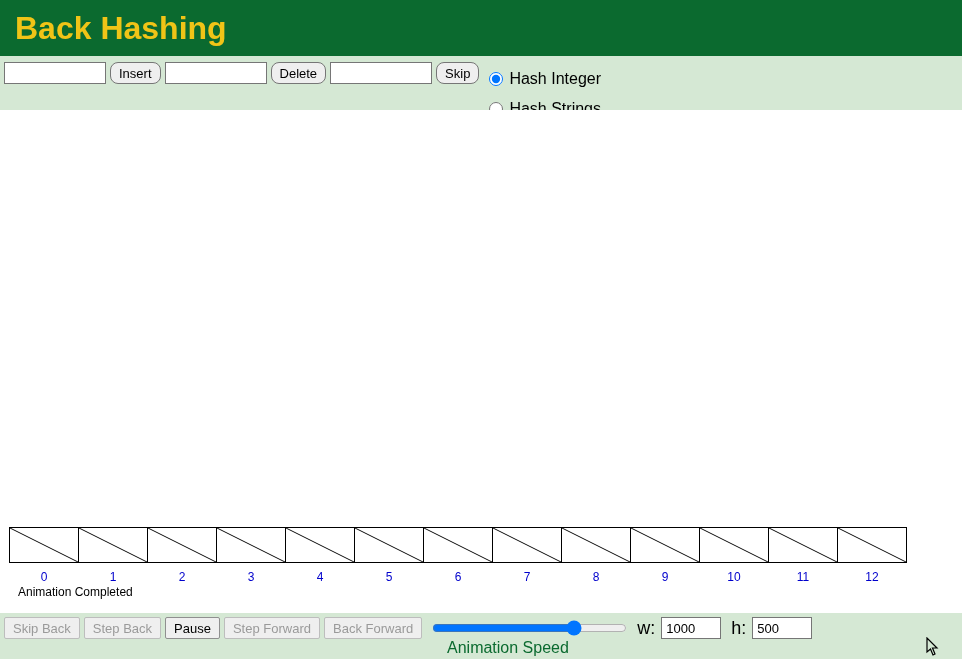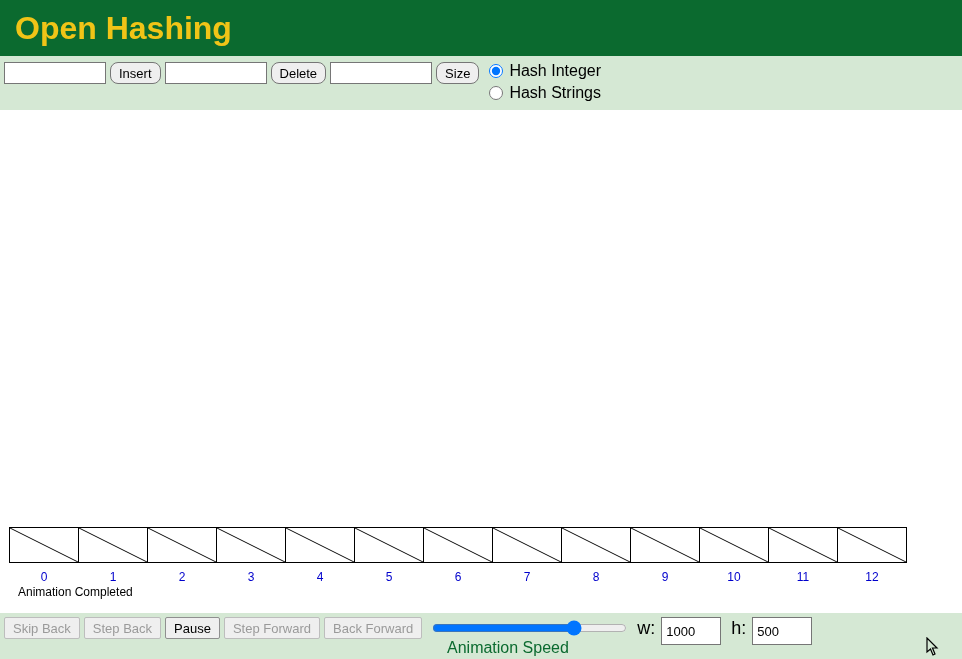--- a/index.html
+++ b/index.html
@@ -56,20 +56,21 @@
       display: flex;
       flex-direction: column;
       gap: 4px;
       margin-left: 6px;
       font-size: 16px;
     }
     .radio-group label {
       display: flex;
       align-items: center;
       gap: 6px;
+      margin-top: 8px;
     }
     .radio-group input[type="radio"] {
       width: 14px;
       height: 14px;
     }
     .canvas-area {
       background: #fff;
       height: 503px;
       position: relative;
     }
@@ -150,21 +151,21 @@
       width: 100%;
     }
     .dim-label {
       font-size: 18px;
       color: #000;
       margin-left: 6px;
       margin-right: 2px;
       line-height: 22px;
     }
     .footer input[type="text"] {
-      height: 28px;
+      height: 22px;
       width: 60px;
       border: 1px solid #767676;
       padding: 2px 4px;
       font-size: 13px;
     }
     .anim-speed-label {
       position: absolute;
       bottom: 2px;
       left: 447px;
       color: #0b6a2f;
@@ -175,30 +176,30 @@
       position: absolute;
       bottom: 2px;
       right: 20px;
       pointer-events: none;
     }
   </style>
 </head>
 <body>
 
 <div class="header">
-  <h1>Open Hashing</h1>
+  <h1>Back Hashing</h1>
 </div>
 
 <div class="controls-bar">
   <input type="text" value="" style="">
   <button>Insert</button>
   <input type="text" value="" style="">
   <button>Delete</button>
   <input type="text" value="" style="">
-  <button>Size</button>
+  <button>Skip</button>
   <div class="radio-group">
     <label>
       <input type="radio" name="hashmode" checked="" style="">
       <span>Hash Integer</span>
     </label>
     <label>
       <input type="radio" name="hashmode" style="">
       <span>Hash Strings</span>
     </label>
   </div>

